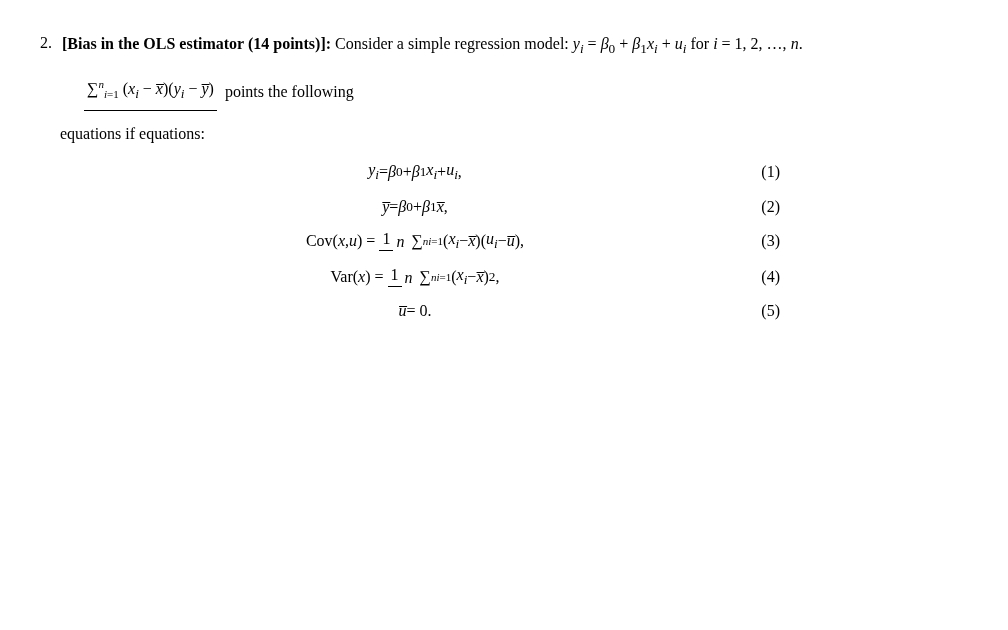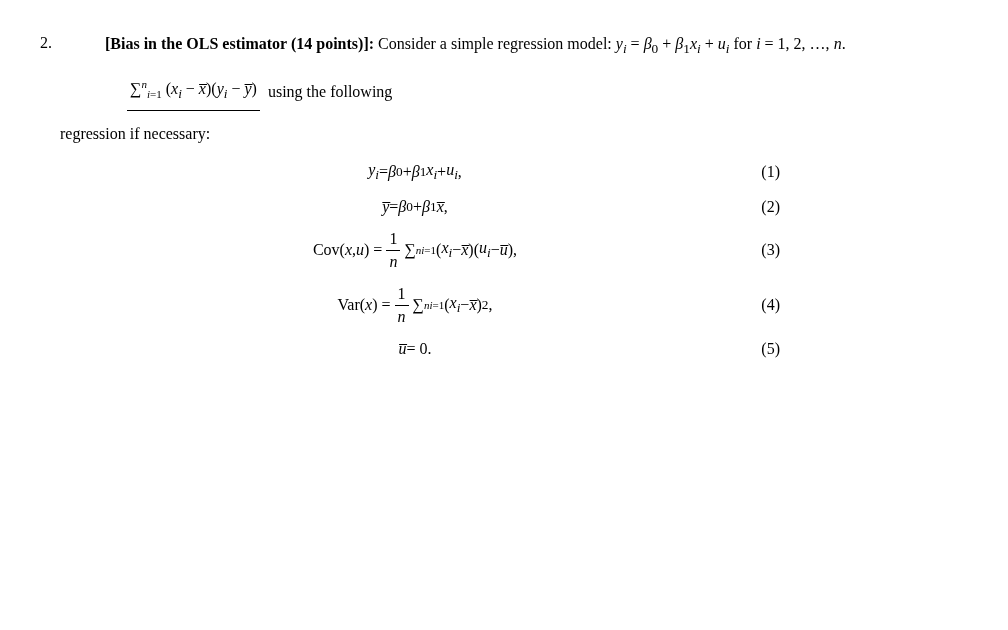--- a/index.html
+++ b/index.html
@@ -19,37 +19,36 @@
       gap: 10px;
       margin-bottom: 14px;
       line-height: 1.6;
     }
     .problem-number {
       font-weight: normal;
       white-space: nowrap;
     }
     .problem-text {
       line-height: 1.7;
-      margin-left: 43px;
     }
     .problem-title {
       font-weight: bold;
     }
     .ols-line {
       display: flex;
       align-items: center;
       flex-wrap: wrap;
       gap: 6px;
       margin-top: 10px;
       margin-left: 20px;
       line-height: 2.2;
     }
     .frac {
       display: inline-flex;
-      flex-direction: column;
+      flex-direction: row;
       align-items: center;
       vertical-align: middle;
       margin: 0 2px;
     }
     .frac .numer {
       border-bottom: 1px solid #000;
       padding: 0 3px 2px 3px;
       text-align: center;
       white-space: nowrap;
     }
@@ -96,26 +95,26 @@
       <span class="problem-title">[Bias in the OLS estimator (14 points)]:</span>
       <span> <span>Consider a simple regression model:</span> <em>y<sub>i</sub></em> = <em>β</em><sub>0</sub> + <em>β</em><sub>1</sub><em>x<sub>i</sub></em> + <em>u<sub>i</sub></em> for <em>i</em> = 1, 2, …, <em>n</em>.</span>
 
       
       <div class="ols-line">
         <span class="frac">
           <span class="numer">
             ∑<sup style="font-size:11px"><em>n</em></sup><sub style="font-size:11px"><em>i</em>=1</sub> (<em>x<sub>i</sub></em> − <em>x̅</em>)(<em>y<sub>i</sub></em> − <em>y̅</em>)
           </span>
         </span>
-        <span>using the following</span>
+        <span>points the following</span>
       </div>
     </div>
   </div>
 
-  <div class="equations-label">regression if necessary:</div>
+  <div class="equations-label">equations if equations:</div>
 
   <div class="equations-block">
 
     <div class="eq-row">
       <div class="eq-content">
         <em>y<sub>i</sub></em> = <em>β</em><sub>0</sub> + <em>β</em><sub>1</sub><em>x<sub>i</sub></em> + <em>u<sub>i</sub></em>,
       </div>
       <div class="eq-number">(1)</div>
     </div>
 

